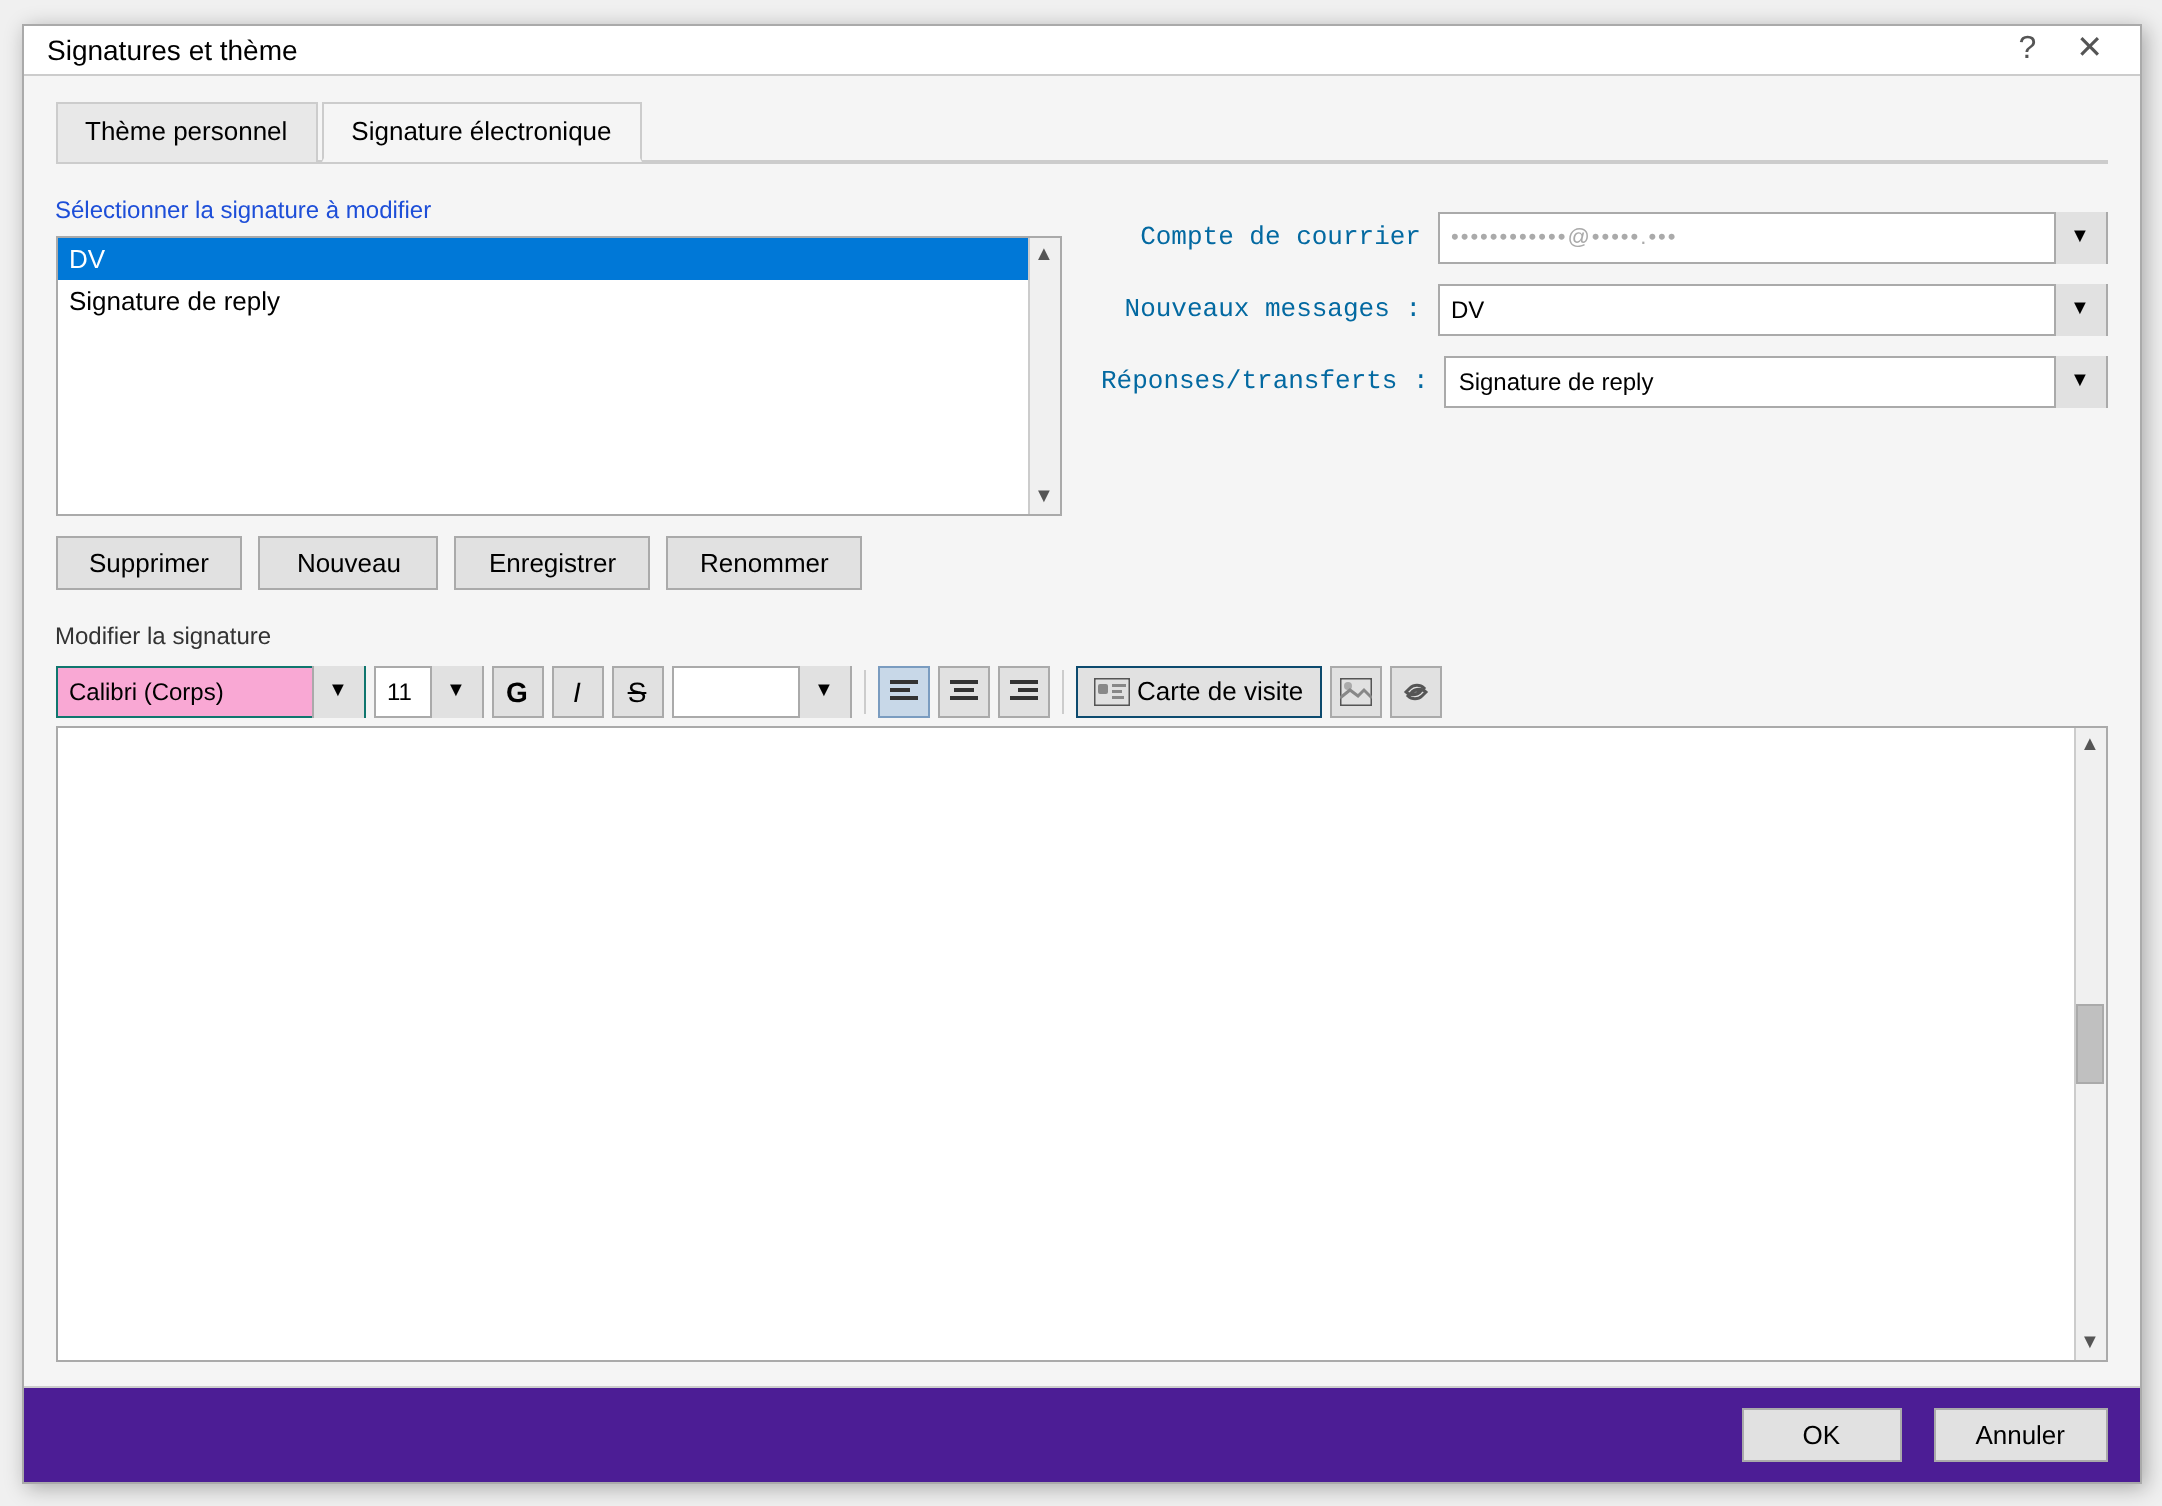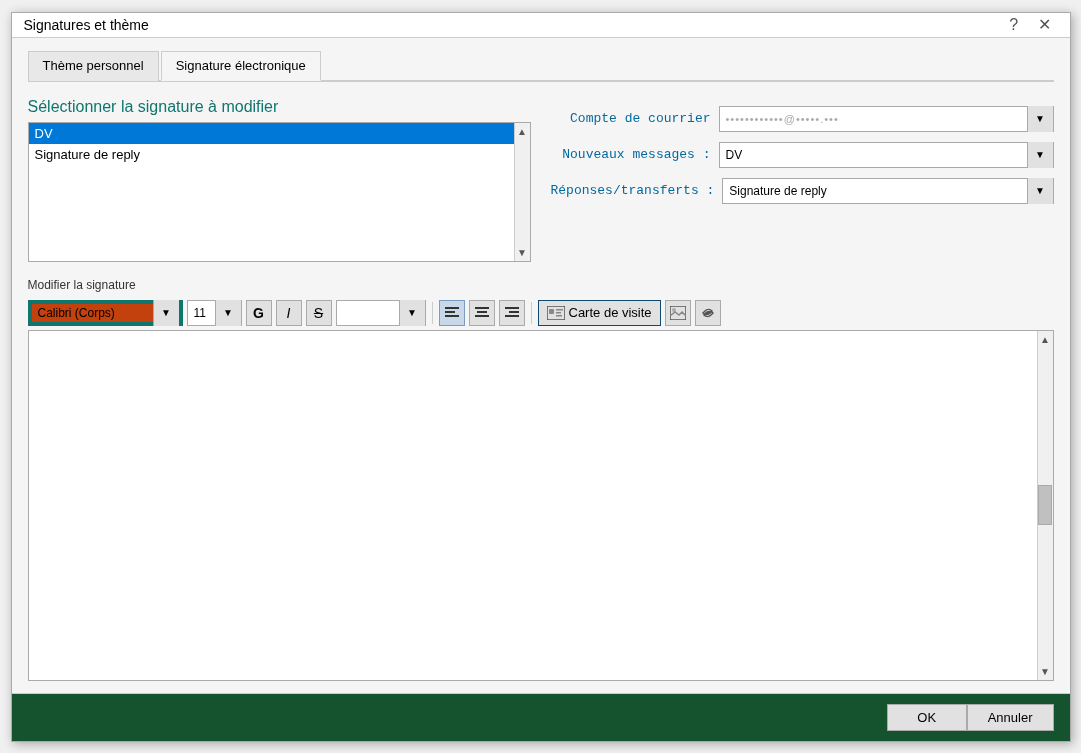--- a/index.html
+++ b/index.html
@@ -101,22 +101,22 @@
 
     .left-section {
       flex: 1;
     }
 
     .right-section {
       flex: 1;
     }
 
     .section-label {
-      font-size: 16px;
-      color: #0f766e;
+      font-size: 12px;
+      color: #1d4ed8;
       margin-bottom: 6px;
     }
 
     
     .sig-list-container {
       border: 1px solid #aaa;
       background: #fff;
       height: 140px;
       overflow: hidden;
       position: relative;
@@ -248,22 +248,22 @@
       display: flex;
       align-items: center;
       gap: 4px;
       margin-bottom: 4px;
       flex-wrap: wrap;
     }
 
     .font-select {
       display: flex;
       align-items: center;
-      border: 4px solid #0f766e;
-      background: #c2410c;
+      border: 1px solid #0f766e;
+      background: #f9a8d4;
       height: 26px;
       width: 155px;
     }
 
     .font-select span {
       flex: 1;
       padding: 3px 6px;
       font-size: 12px;
     }
 
@@ -390,23 +390,23 @@
       background: #c0c0c0;
       border: 1px solid #aaa;
       margin: auto;
     }
 
     
     .dialog-footer {
       display: flex;
       justify-content: flex-end;
       padding: 10px 16px;
-      gap: 0;
+      gap: 16px;
       border-top: 1px solid #ccc;
-      background: #14532d;
+      background: #4c1d95;
     }
 
     .footer-btn {
       padding: 5px 20px;
       border: 1px solid #aaa;
       cursor: pointer;
       font-size: 13px;
       background: #e1e1e1;
       min-width: 80px;
       text-align: center;
@@ -452,20 +452,26 @@
             <div class="sig-item">
               <span>Signature de reply</span>
             </div>
           </div>
           <div class="sig-scrollbar">
             <span class="scroll-arrow">▲</span>
             <span class="scroll-arrow">▼</span>
           </div>
         </div>
 
+        <div class="buttons-row">
+          <button class="btn">Supprimer</button>
+          <button class="btn">Nouveau</button>
+          <button class="btn">Enregistrer</button>
+          <button class="btn">Renommer</button>
+        </div>
       </div>
 
       <div class="right-section">
         <div class="default-sig-grid">
 
           <div class="default-sig-row">
             <span class="default-sig-label">Compte de courrier</span>
             <div class="default-sig-select">
               <span class="has-value" style="color:#aaa;font-size:11px;letter-spacing:1px;">••••••••••••@•••••.•••</span>
               <div class="select-arrow">▼</div>

